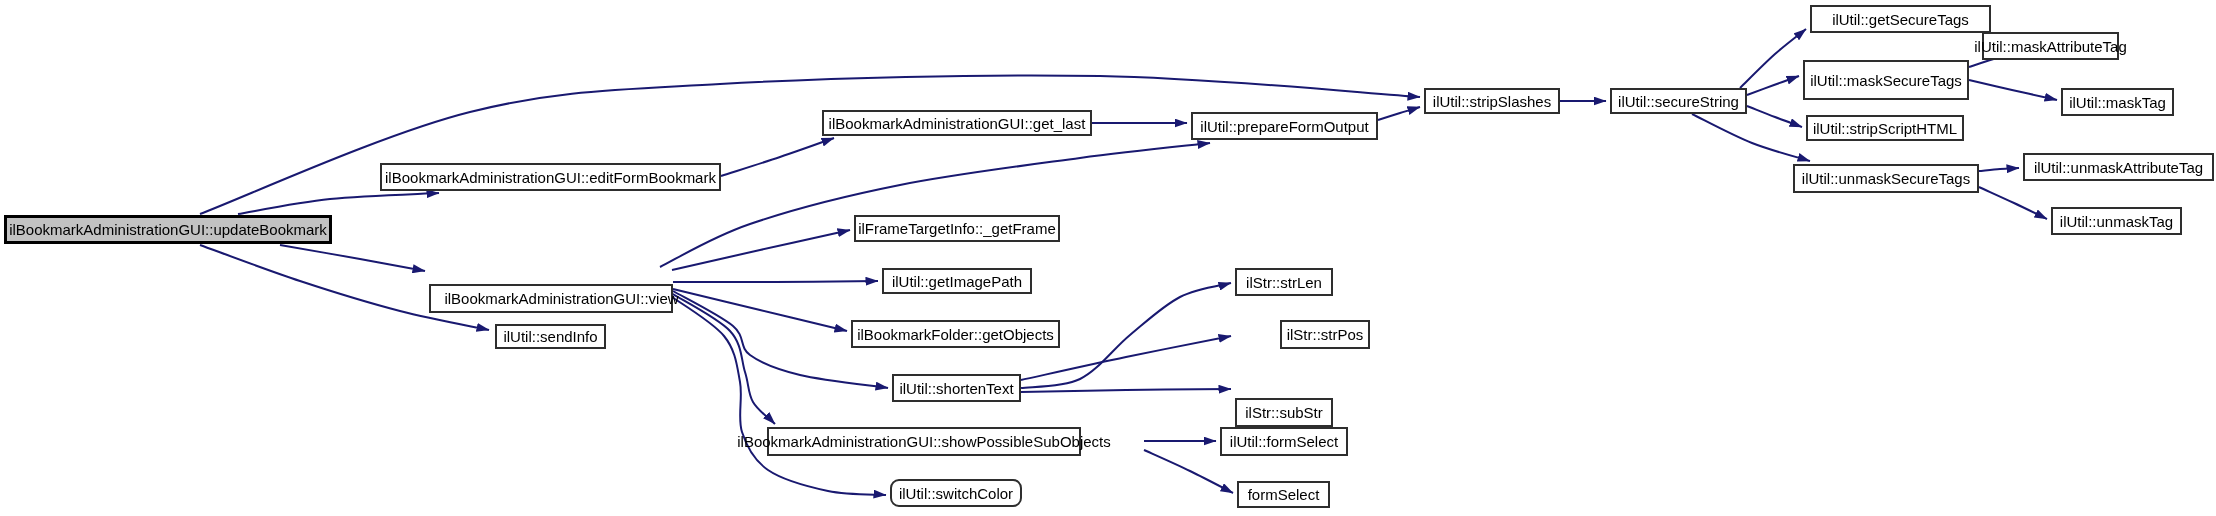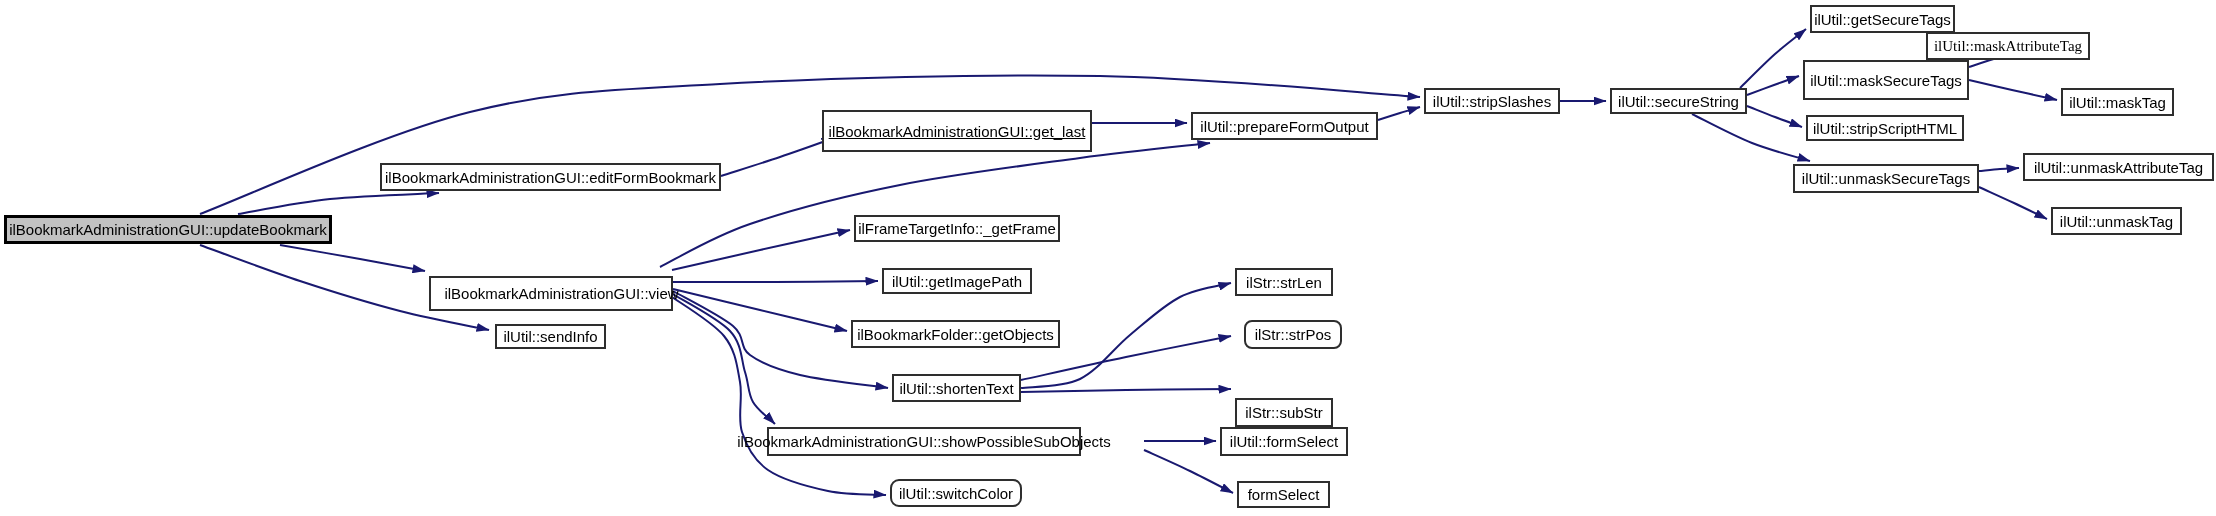--- a/index.html
+++ b/index.html
@@ -67,39 +67,39 @@
         <path d="M1021,388 C1030.8,386.5 1061.8,387.8 1080,379 C1098.2,370.2 1113.3,348.7 1130,335 C1146.7,321.3 1163.2,305.7 1180,297 C1196.8,288.3 1222.5,285.3 1231,283" class="edge" marker-end="url(#arrowhead)"></path>
         <path d="M1021,380 C1038.5,376.2 1091.0,364.3 1126,357 C1161.0,349.7 1213.5,339.5 1231,336" class="edge" marker-end="url(#arrowhead)"></path>
         <path d="M1021,392 C1038.5,391.7 1091.0,390.5 1126,390 C1161.0,389.5 1213.5,389.2 1231,389" class="edge" marker-end="url(#arrowhead)"></path>
         <path d="M1144,441 C1150.0,441.0 1168.0,441.0 1180,441 C1192.0,441.0 1210.0,441.0 1216,441" class="edge" marker-end="url(#arrowhead)"></path>
         <path d="M1144,450 C1151.7,453.5 1175.2,463.8 1190,471 C1204.8,478.2 1225.8,489.3 1233,493" class="edge" marker-end="url(#arrowhead)"></path>
       </g>
   </svg>
   <div id="nodes">
       <div class="node main" style="left: 4px; top: 215px; width: 328px; height: 29px;">ilBookmarkAdministrationGUI::updateBookmark</div>
       <div class="node" style="left: 380px; top: 163px; width: 341px; height: 28px;">ilBookmarkAdministrationGUI::editFormBookmark</div>
-      <div class="node" style="left: 822px; top: 110px; width: 270px; height: 42px; text-decoration: underline;">ilBookmarkAdministrationGUI::get_last</div>
-      <div class="node" style="left: 429px; top: 276px; width: 244px; height: 35px; padding-left: 21px;">ilBookmarkAdministrationGUI::view</div>
+      <div class="node" style="left: 822px; top: 110px; width: 270px; height: 26px;">ilBookmarkAdministrationGUI::get_last</div>
+      <div class="node" style="left: 429px; top: 284px; width: 244px; height: 29px; padding-left: 21px;">ilBookmarkAdministrationGUI::view</div>
       <div class="node" style="left: 495px; top: 324px; width: 111px; height: 25px;">ilUtil::sendInfo</div>
       <div class="node" style="left: 1191px; top: 112px; width: 187px; height: 28px; text-align: center;">ilUtil::prepareFormOutput</div>
       <div class="node" style="left: 1424px; top: 88px; width: 136px; height: 26px;">ilUtil::stripSlashes</div>
       <div class="node" style="left: 1610px; top: 88px; width: 137px; height: 26px;">ilUtil::secureString</div>
-      <div class="node" style="left: 1810px; top: 5px; width: 145px; height: 28px;">ilUtil::getSecureTags</div>
+      <div class="node" style="left: 1810px; top: 5px; width: 181px; height: 28px;">ilUtil::getSecureTags</div>
       <div class="node" style="left: 1803px; top: 60px; width: 166px; height: 40px;">ilUtil::maskSecureTags</div>
-      <div class="node" style="left: 1926px; top: 32px; width: 164px; height: 28px; font-family: Liberation Serif, serif;">ilUtil::maskAttributeTag</div>
+      <div class="node" style="left: 1982px; top: 32px; width: 137px; height: 28px;">ilUtil::maskAttributeTag</div>
       <div class="node" style="left: 2061px; top: 88px; width: 113px; height: 28px;">ilUtil::maskTag</div>
       <div class="node" style="left: 1806px; top: 115px; width: 158px; height: 26px;">ilUtil::stripScriptHTML</div>
       <div class="node" style="left: 1793px; top: 164px; width: 186px; height: 29px;">ilUtil::unmaskSecureTags</div>
       <div class="node" style="left: 2023px; top: 153px; width: 191px; height: 28px;">ilUtil::unmaskAttributeTag</div>
       <div class="node" style="left: 2051px; top: 207px; width: 131px; height: 28px;">ilUtil::unmaskTag</div>
       <div class="node" style="left: 854px; top: 215px; width: 206px; height: 27px;">ilFrameTargetInfo::_getFrame</div>
       <div class="node" style="left: 882px; top: 268px; width: 150px; height: 26px;">ilUtil::getImagePath</div>
       <div class="node" style="left: 851px; top: 320px; width: 209px; height: 28px;">ilBookmarkFolder::getObjects</div>
       <div class="node" style="left: 892px; top: 374px; width: 129px; height: 28px;">ilUtil::shortenText</div>
       <div class="node" style="left: 1235px; top: 268px; width: 98px; height: 28px;">ilStr::strLen</div>
-      <div class="node" style="left: 1244px; top: 320px; width: 98px; height: 29px; border-radius: 8px;">ilStr::strPos</div>
+      <div class="node" style="left: 1280px; top: 320px; width: 90px; height: 29px;">ilStr::strPos</div>
       <div class="node" style="left: 1235px; top: 374px; width: 98px; height: 29px; margin-top: 24px;">ilStr::subStr</div>
       <div class="node" style="left: 767px; top: 427px; width: 314px; height: 29px;">ilBookmarkAdministrationGUI::showPossibleSubObjects</div>
       <div class="node" style="left: 1220px; top: 427px; width: 128px; height: 29px;">ilUtil::formSelect</div>
       <div class="node" style="left: 1237px; top: 481px; width: 93px; height: 27px;">formSelect</div>
       <div class="node" style="left: 890px; top: 479px; width: 132px; height: 28px; border-radius: 9px;">ilUtil::switchColor</div>
     </div>
 </div>
 
 </body></html>

